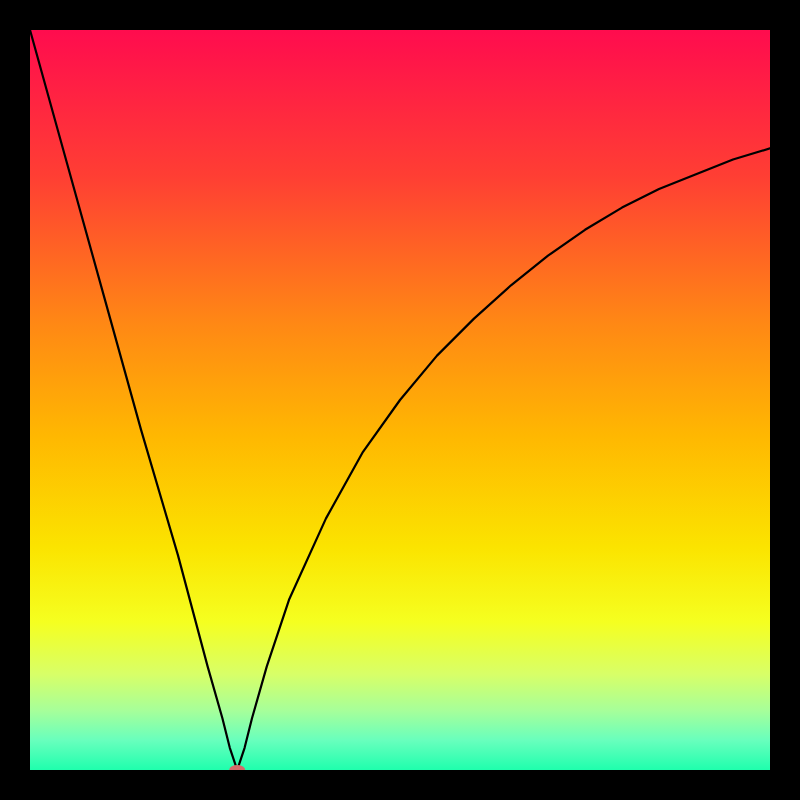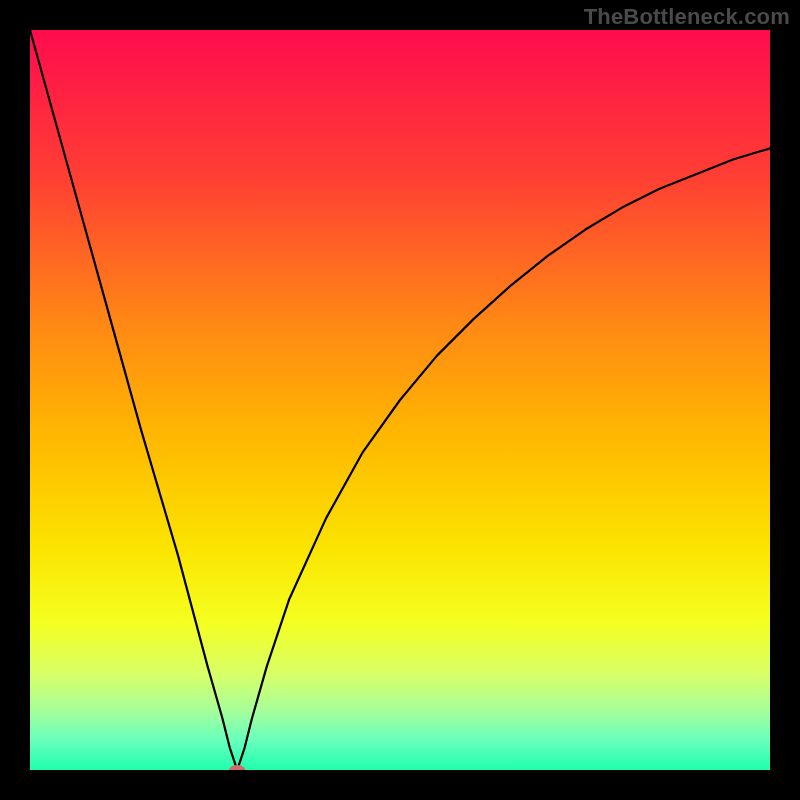--- a/index.html
+++ b/index.html
@@ -32,21 +32,20 @@
     font-size: 22px;
     font-weight: 600;
     letter-spacing: 0.2px;
     user-select: none;
   }
 </style>
 </head>
 <body>
 
 <div class="frame">
-  <div class="watermark">TheBottleneck.com</div>
   <svg class="plot" viewBox="0 0 740 740" preserveAspectRatio="none">
     <defs>
       <linearGradient id="bg-grad" x1="0" y1="0" x2="0" y2="1">
           <stop offset="0%" stop-color="#ff0c4e"></stop>
           <stop offset="20%" stop-color="#ff3f33"></stop>
           <stop offset="40%" stop-color="#ff8914"></stop>
           <stop offset="55.00000000000001%" stop-color="#ffb801"></stop>
           <stop offset="70%" stop-color="#fbe400"></stop>
           <stop offset="80%" stop-color="#f5ff20"></stop>
           <stop offset="87%" stop-color="#d8ff67"></stop>

